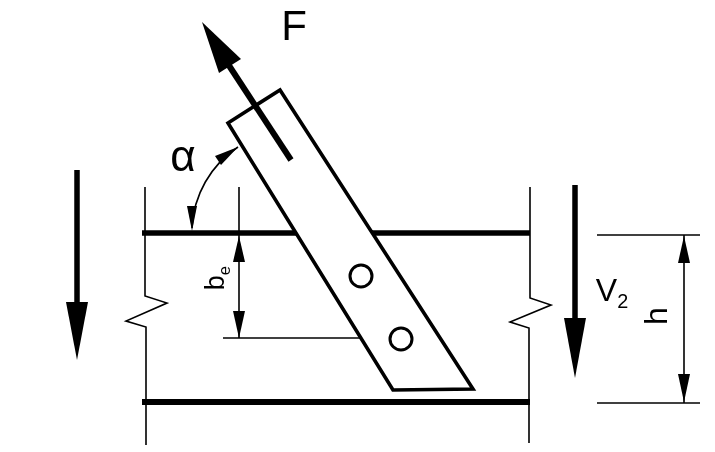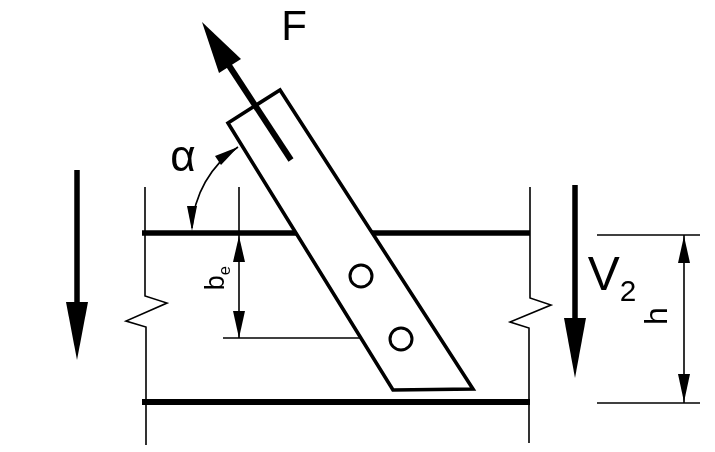--- a/index.html
+++ b/index.html
@@ -16,21 +16,21 @@
     position:absolute;
     transform:translate(-50%,-50%);
     white-space:nowrap;
     line-height:1;
     color:#000;
   }
   .label.rot{transform:translate(-50%,-50%) rotate(-90deg);}
   .lbl-f{left:294px;top:26px;font-size:42px;}
   .lbl-alpha{left:183px;top:156px;font-size:44px;}
   .lbl-v1{left:42px;top:244px;font-size:44px;}
-  .lbl-v2{left:612px;top:274px;font-size:48px;}
+  .lbl-v2{left:612px;top:290px;font-size:32px;}
   .lbl-be{left:215px;top:278px;font-size:27px;}
   .lbl-h{left:656px;top:316px;font-size:32px;}
   .label sub{font-size:0.62em;line-height:0;}
 </style>
 </head>
 <body>
 
 <div class="canvas">
 
   <svg class="linework" viewBox="0 0 715 452">

